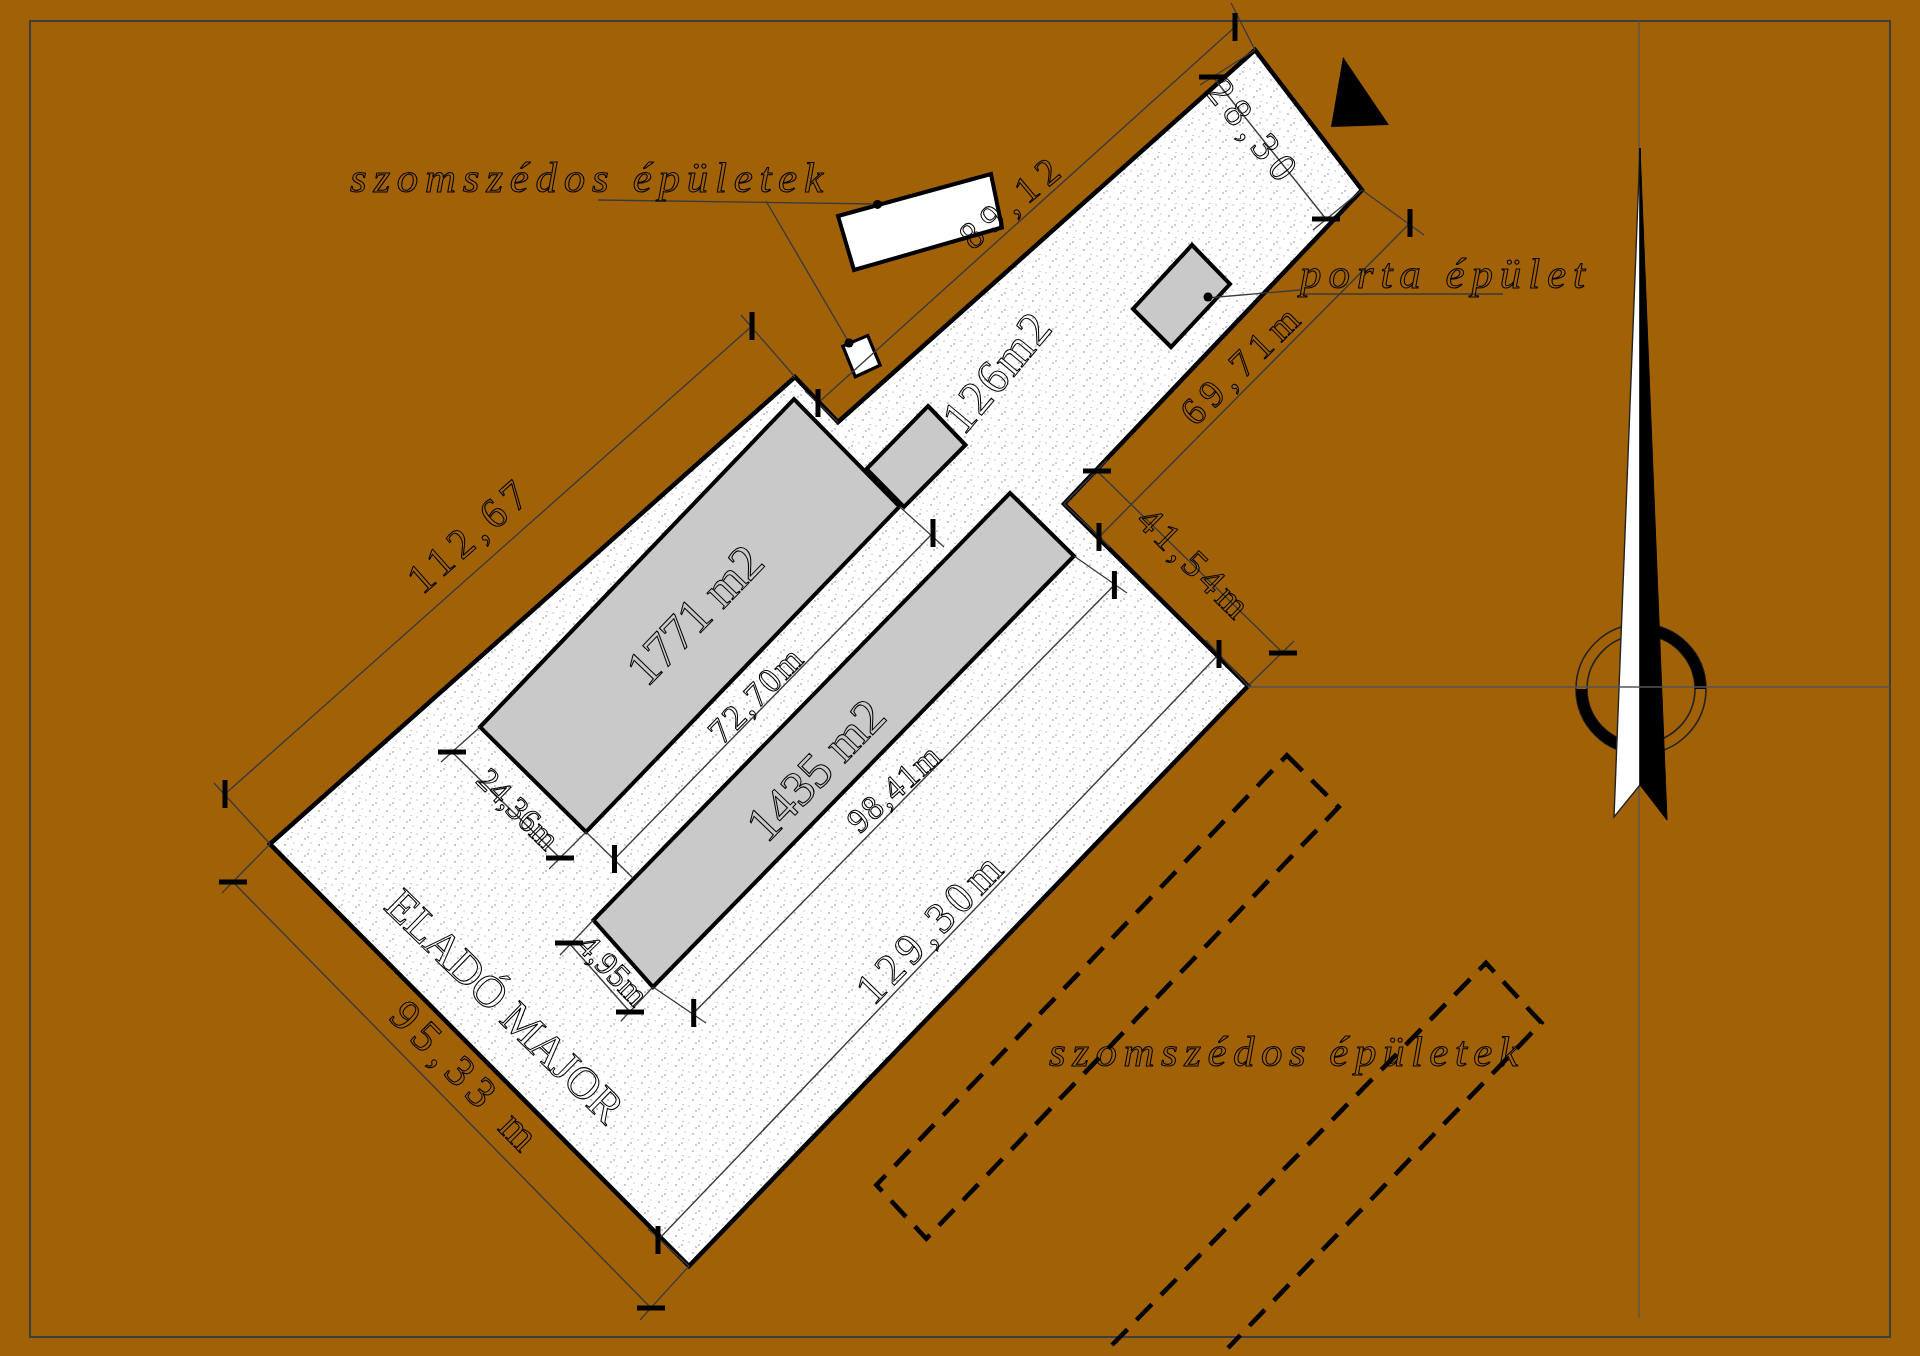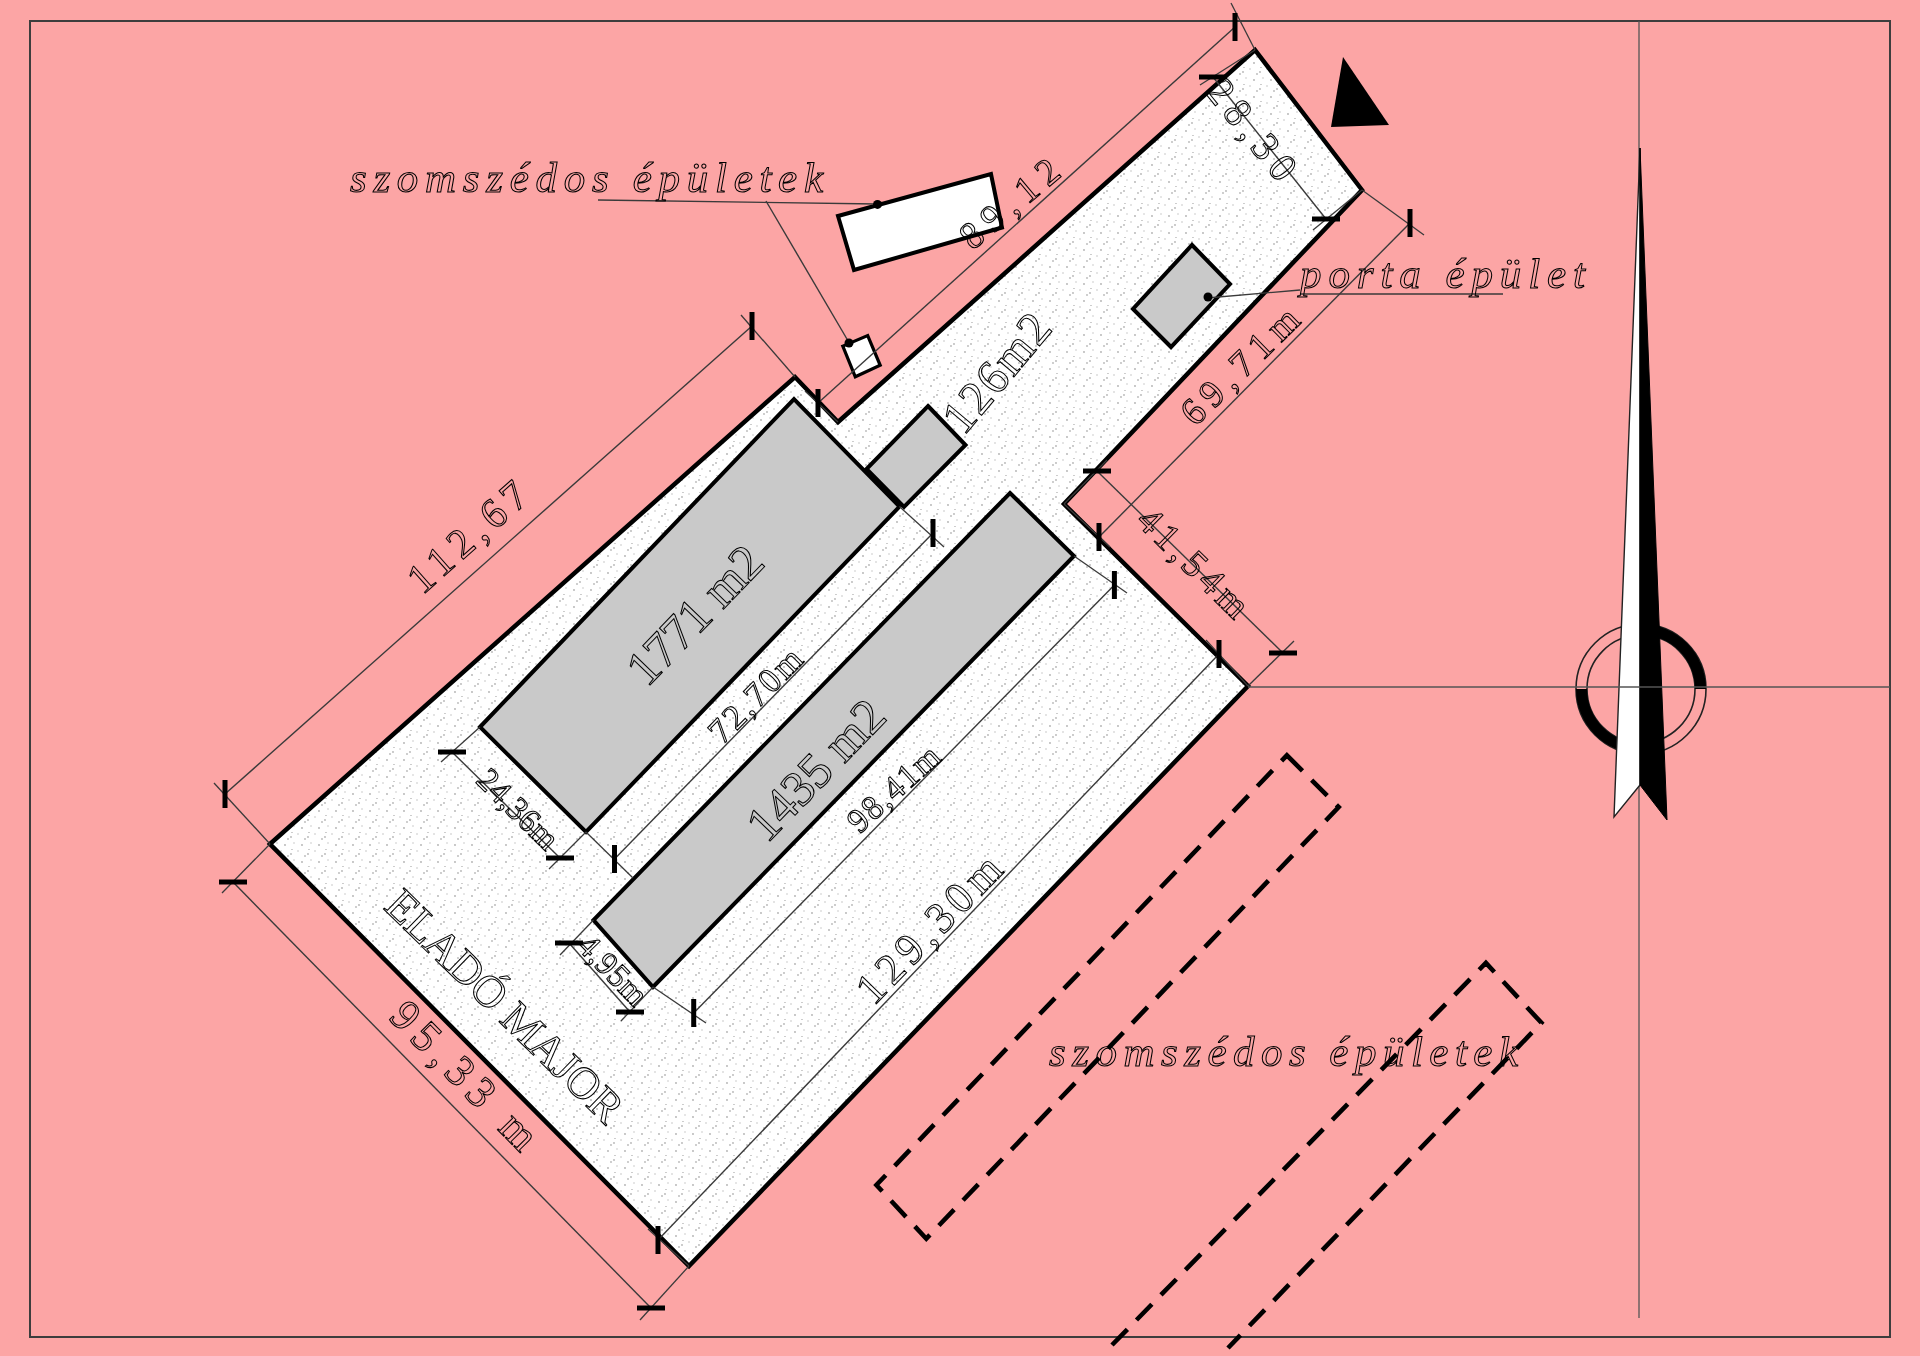--- a/index.html
+++ b/index.html
@@ -1,16 +1,16 @@
 <!DOCTYPE html>
 <html><head>
 <meta charset="utf-8">
 <style>
   html,body{margin:0;padding:0;background:#fff;}
-  .page{width:1920px;height:1356px;position:relative;overflow:hidden;background:#fca5a5;}
+  .page{width:1920px;height:1356px;position:relative;overflow:hidden;background:#a16207;}
   svg{display:block;}
   text{font-family:"Liberation Serif", serif;}
   .lbl{font-style:italic;}
 </style>
 </head>
 <body>
 <div class="page">
 <svg width="1920" height="1356" viewBox="0 0 1920 1356">
 <defs>
   <pattern id="stip" width="17" height="17" patternUnits="userSpaceOnUse">

